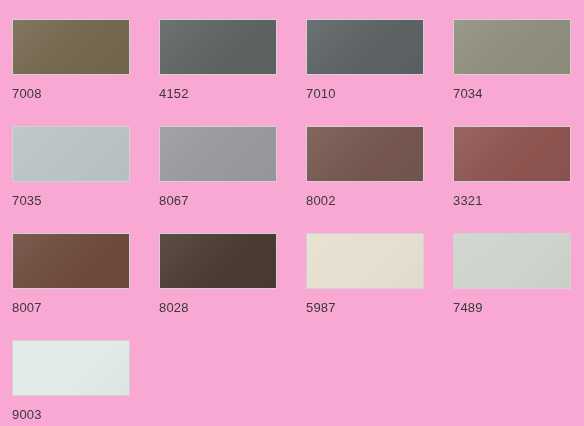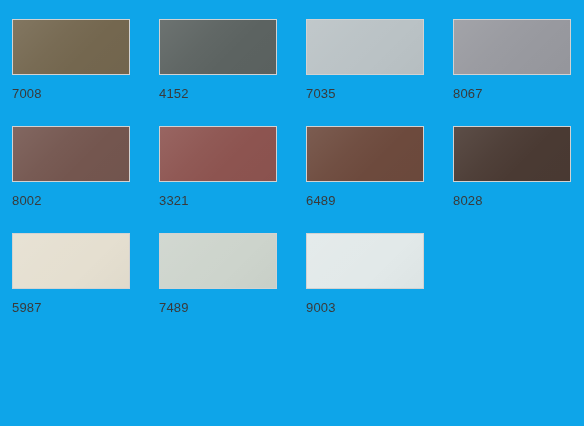--- a/index.html
+++ b/index.html
@@ -11,21 +11,21 @@
     width: 584px;
     height: 426px;
     background: #ffffff;
     font-family: "Liberation Sans", sans-serif;
     overflow: hidden;
   }
   #color-chart {
     position: relative;
     width: 584px;
     height: 426px;
-    background: #0ea5e9;
+    background: #f9a8d4;
     box-sizing: border-box;
   }
   .swatch-grid {
     display: grid;
     grid-template-columns: repeat(4, 118px);
     grid-template-rows: repeat(4, 93px);
     column-gap: 29px;
     row-gap: 14px;
     padding: 19px 0 0 12px;
     box-sizing: border-box;
@@ -77,38 +77,46 @@
   <div class="swatch-grid">
       <div class="swatch-cell">
         <div class="swatch-chip" style="background-color: rgb(116, 103, 79);"></div>
         <div class="swatch-label">7008</div>
       </div>
       <div class="swatch-cell">
         <div class="swatch-chip" style="background-color: rgb(92, 99, 97);"></div>
         <div class="swatch-label">4152</div>
       </div>
       <div class="swatch-cell">
+        <div class="swatch-chip" style="background-color: rgb(92, 97, 100);"></div>
+        <div class="swatch-label">7010</div>
+      </div>
+      <div class="swatch-cell">
+        <div class="swatch-chip" style="background-color: rgb(144, 141, 124);"></div>
+        <div class="swatch-label">7034</div>
+      </div>
+      <div class="swatch-cell">
         <div class="swatch-chip" style="background-color: rgb(186, 194, 197);"></div>
         <div class="swatch-label">7035</div>
       </div>
       <div class="swatch-cell">
         <div class="swatch-chip" style="background-color: rgb(152, 153, 159);"></div>
         <div class="swatch-label">8067</div>
       </div>
       <div class="swatch-cell">
         <div class="swatch-chip" style="background-color: rgb(116, 86, 79);"></div>
         <div class="swatch-label">8002</div>
       </div>
       <div class="swatch-cell">
         <div class="swatch-chip" style="background-color: rgb(141, 84, 80);"></div>
         <div class="swatch-label">3321</div>
       </div>
       <div class="swatch-cell">
         <div class="swatch-chip" style="background-color: rgb(109, 74, 61);"></div>
-        <div class="swatch-label">6489</div>
+        <div class="swatch-label">8007</div>
       </div>
       <div class="swatch-cell">
         <div class="swatch-chip" style="background-color: rgb(74, 58, 51);"></div>
         <div class="swatch-label">8028</div>
       </div>
       <div class="swatch-cell">
         <div class="swatch-chip" style="background-color: rgb(229, 223, 208);"></div>
         <div class="swatch-label">5987</div>
       </div>
       <div class="swatch-cell">

